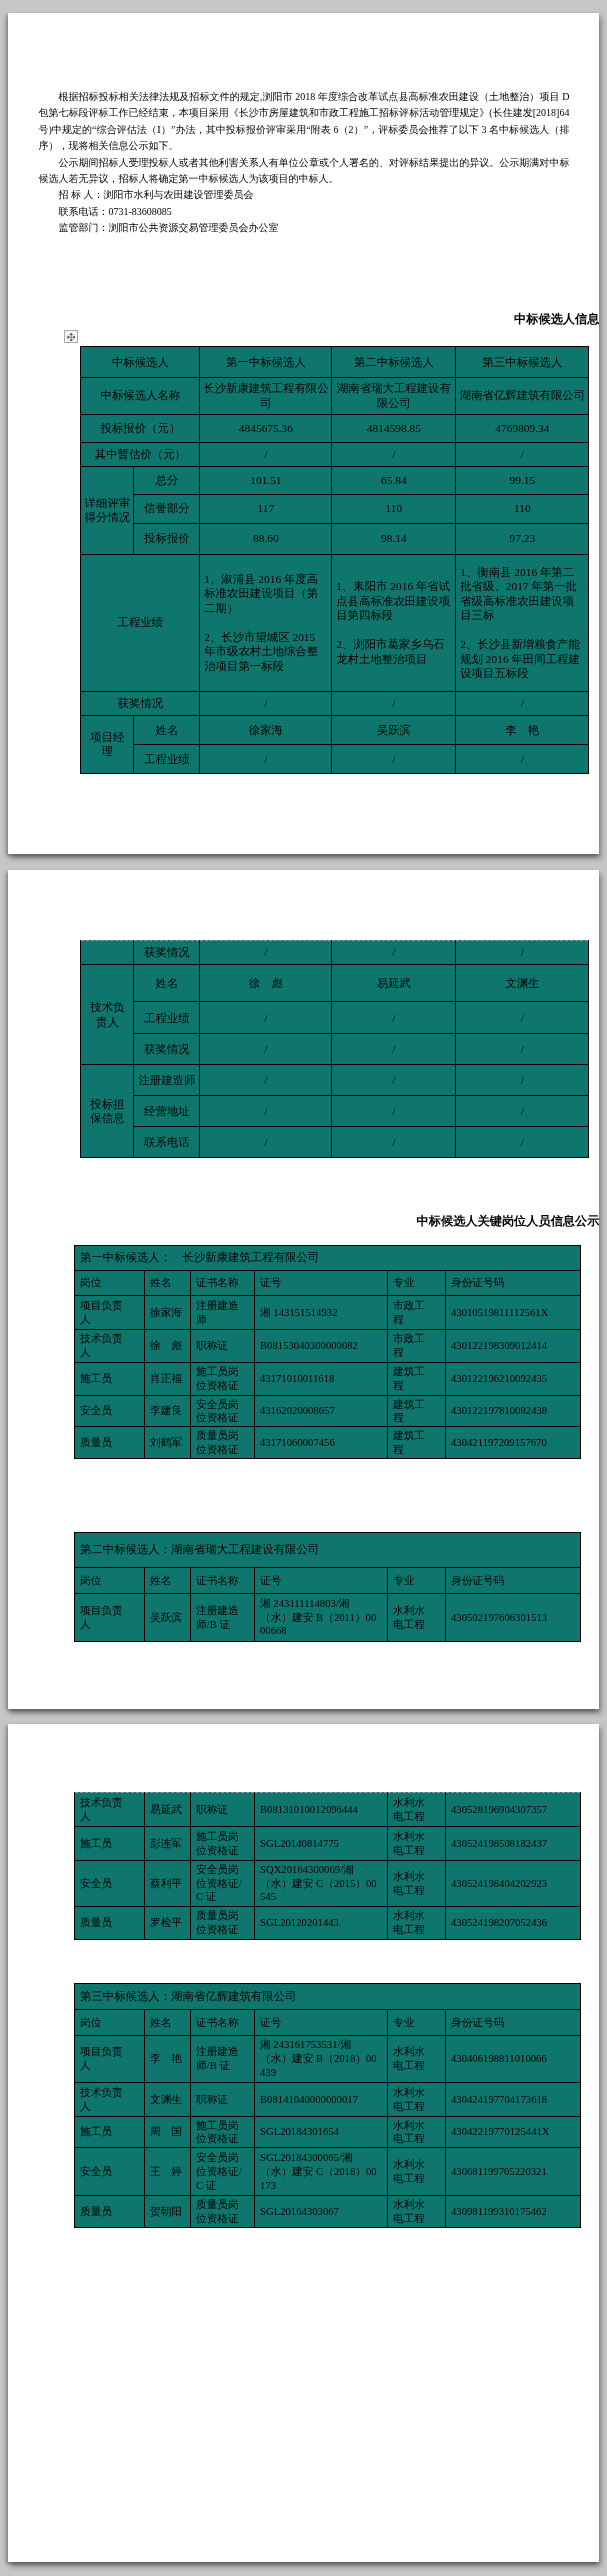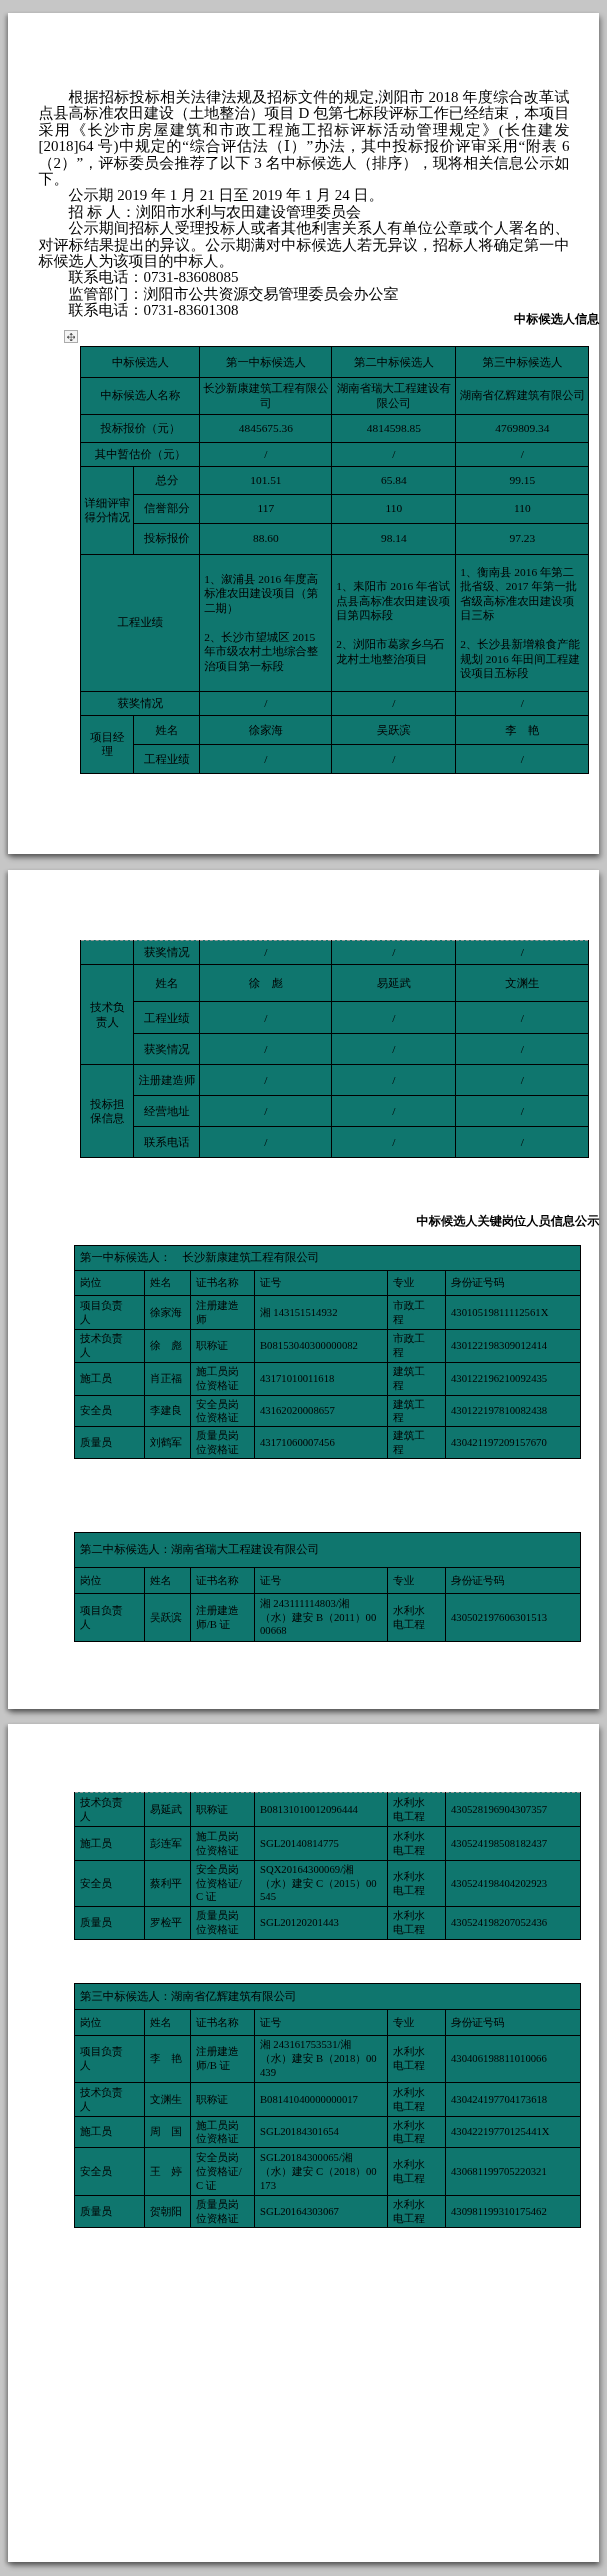--- a/index.html
+++ b/index.html
@@ -4,21 +4,21 @@
 <style>
   html,body{margin:0;padding:0;background:#c6c6c6;}
   .canvas{position:relative;width:608px;height:2576px;background:#c6c6c6;overflow:hidden;
           font-family:"Liberation Serif","DejaVu Serif",serif;color:#000;}
   .page{position:absolute;left:8.4px;width:591px;background:#fff;
         box-shadow:-2.3px 1.5px 3.8px rgba(0,0,0,0.30), 2.3px 3.8px 5.3px rgba(0,0,0,0.38);}
   #page1{top:13px;height:841px;}
   #page2{top:870px;height:839px;}
   #page3{top:1724px;height:838px;}
 
-  .doc-text{position:absolute;top:76px;left:30px;width:531px;font-size:15px;line-height:16.4px;text-align:justify;}
+  .doc-text{position:absolute;top:76px;left:30px;width:531px;font-size:10px;line-height:16.4px;text-align:justify;}
   .doc-text p{margin:0;text-indent:2em;}
   .sec-title{position:absolute;left:0;width:100%;text-align:right;font-weight:bold;font-size:12.2px;}
 
   table{border-collapse:collapse;table-layout:fixed;position:absolute;background:#0f766e;}
   table{border:1.5px solid #000;}
   td{border:0.8px solid #000;text-align:center;vertical-align:middle;padding:0.8px 2.3px;font-size:11.4px;line-height:14.5px;overflow:hidden;word-break:break-all;}
 
   .t-main{left:72px;width:508px;}
   .t-cont{left:72px;width:508px;border-top:0.8px dashed #9a9a9a;}
   .t-cont tr:first-child td{border-top:none;}
@@ -38,26 +38,24 @@
           background:#f4f4f4;display:flex;align-items:center;justify-content:center;box-sizing:content-box;}
 </style>
 </head>
 <body>
 
 <div class="canvas">
 
   <div class="page" id="page1">
     <div class="doc-text">
       <p>根据招标投标相关法律法规及招标文件的规定,浏阳市 2018 年度综合改革试点县高标准农田建设（土地整治）项目 D 包第七标段评标工作已经结束，本项目采用《长沙市房屋建筑和市政工程施工招标评标活动管理规定》(长住建发[2018]64 号)中规定的“综合评估法（Ⅰ）”办法，其中投标报价评审采用“附表 6（2）”，评标委员会推荐了以下 3 名中标候选人（排序），现将相关信息公示如下。</p>
-      <p>公示期 2019 年 1 月 21 日至 2019 年 1 月 24 日。</p>
+      <p>公示期间招标人受理投标人或者其他利害关系人有单位公章或个人署名的、对评标结果提出的异议。公示期满对中标候选人若无异议，招标人将确定第一中标候选人为该项目的中标人。</p>
       <p>招 标 人：浏阳市水利与农田建设管理委员会</p>
-      <p>公示期间招标人受理投标人或者其他利害关系人有单位公章或个人署名的、对评标结果提出的异议。公示期满对中标候选人若无异议，招标人将确定第一中标候选人为该项目的中标人。</p>
       <p>联系电话：0731-83608085</p>
       <p>监管部门：浏阳市公共资源交易管理委员会办公室</p>
-      <p>联系电话：0731-83601308</p>
     </div>
 
     <div class="sec-title" style="top:298px;">中标候选人信息</div>
 
     <div class="handle">
       <svg width="8.4" height="8.4" viewBox="0 0 15 15">
         <g stroke="#444" fill="#444" stroke-width="1">
           <line x1="3" y1="7.5" x2="12" y2="7.5"></line>
             <line x1="7.5" y1="3" x2="7.5" y2="12"></line>
           <polygon points="7.5,0 5.3,3 9.7,3"></polygon>

